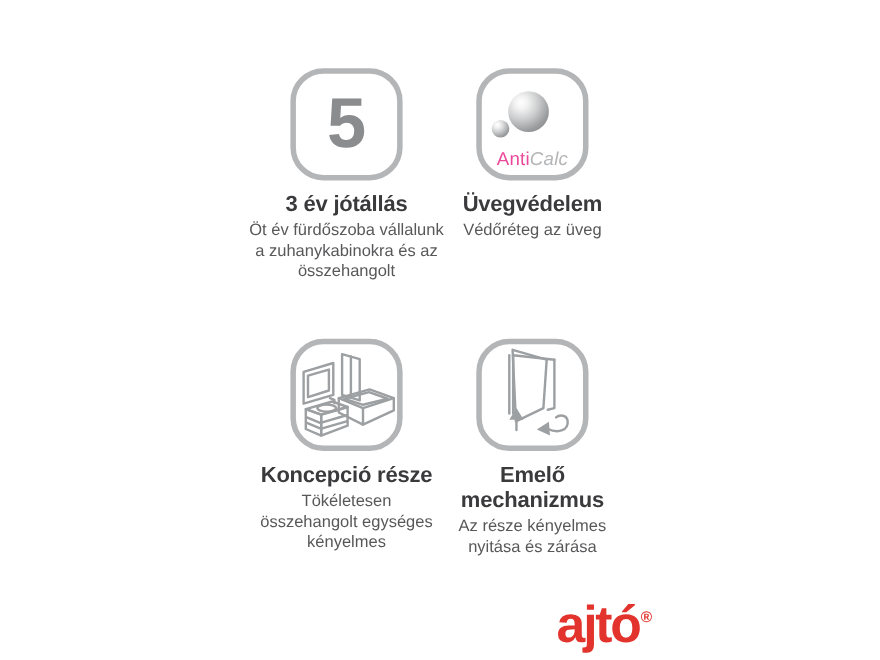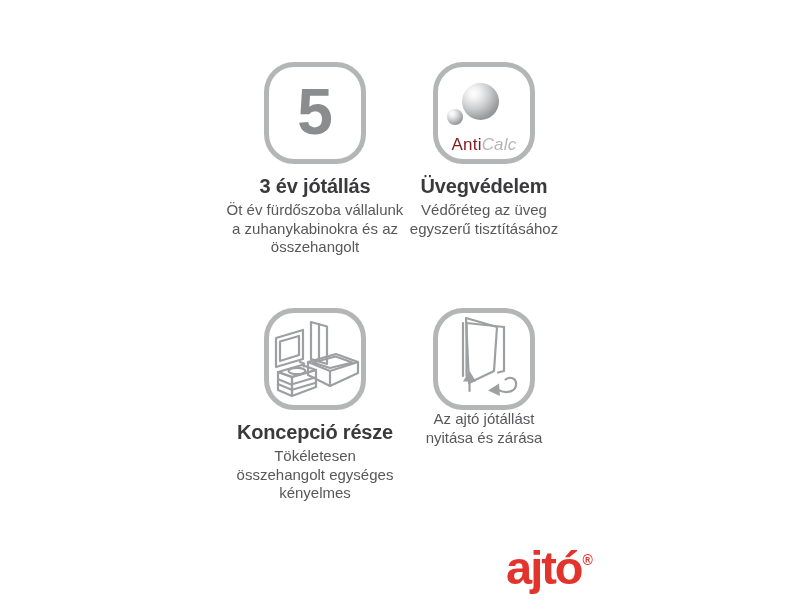--- a/index.html
+++ b/index.html
@@ -18,21 +18,21 @@
     margin:0 auto;position:relative;background:#ffffff;
     display:flex;align-items:center;justify-content:center;
   }
   .five{font-size:64px;font-weight:bold;color:#8a8c8e;line-height:1;margin-top:-3px;}
 
   .sphere{position:absolute;border-radius:50%;
     background:radial-gradient(circle at 32% 28%, #ffffff 0%, #f2f2f2 16%, #cccdce 42%, #9b9c9e 70%, #868789 88%, #ababad 100%);}
   .sphere-big{left:24px;top:16px;width:37px;height:37px;}
   .sphere-small{left:9px;top:42px;width:16px;height:16px;}
   .anticalc-text{position:absolute;bottom:6px;left:0;right:0;font-size:17px;letter-spacing:.2px;line-height:1;}
-  .anti{color:#7f1d1d;margin-top:17px;}
+  .anti{color:#ec4899;margin-top:17px;}
   .calc{color:#b4b5b7;font-style:italic;}
 
   .badge svg{width:92px;height:92px;display:block;}
   .icon-stroke{fill:none;stroke:#9da0a2;stroke-width:2.2;stroke-linejoin:round;stroke-linecap:round;}
   .icon-fill{fill:#9da0a2;stroke:none;}
 
   .title{margin:11px 0 3px;font-size:20px;line-height:23px;font-weight:bold;color:#3a3a3c;letter-spacing:-.2px;}
   .desc{font-size:15px;line-height:18.5px;color:#58585a;}
 
   .logo{
@@ -67,21 +67,20 @@
       <span class="sphere sphere-small"></span>
       <div class="anticalc-text">
         <span class="anti">Anti</span><span class="calc">Calc</span>
       </div>
     </div>
     <div class="title">
       <div>Üvegvédelem</div>
     </div>
     <div class="desc">
       <div>Védőréteg az üveg</div>
-      <div>egyszerű tisztításához</div>
     </div>
   </section>
 
   <section class="cell cell-3">
     <div class="badge">
       <svg viewBox="0 0 92 92">
 
         <polygon class="icon-stroke" points="7,25 34,17 34,46 7,54"></polygon>
         <polygon class="icon-stroke" points="11,28.5 30,23 30,42 11,48"></polygon>
 
@@ -127,22 +126,26 @@
 
         <polygon class="icon-stroke" points="28,5 59,14 56,58 31,70"></polygon>
 
         <line class="icon-stroke" x1="31.5" y1="78" x2="31.5" y2="67"></line>
         <polygon class="icon-fill" points="31.5,58 25,68.5 38,68.5"></polygon>
 
         <path class="icon-stroke" d="M60,77 C70,81.5 79,78 78,69.5 C77.2,64.5 71,63.5 67.5,66.5"></path>
         <polygon class="icon-fill" points="61,70.5 50,77.5 62,83"></polygon>
       </svg>
     </div>
+    <div class="title">
+      <div>Emelő</div>
+      <div>mechanizmus</div>
+    </div>
     <div class="desc">
-      <div>Az ajtó jótállást</div>
+      <div>Az része kényelmes</div>
       <div>nyitása és zárása</div>
     </div>
   </section>
 
   <div class="logo">
     <span>ajtó</span><sup>®</sup>
   </div>
 
 </div>
 

